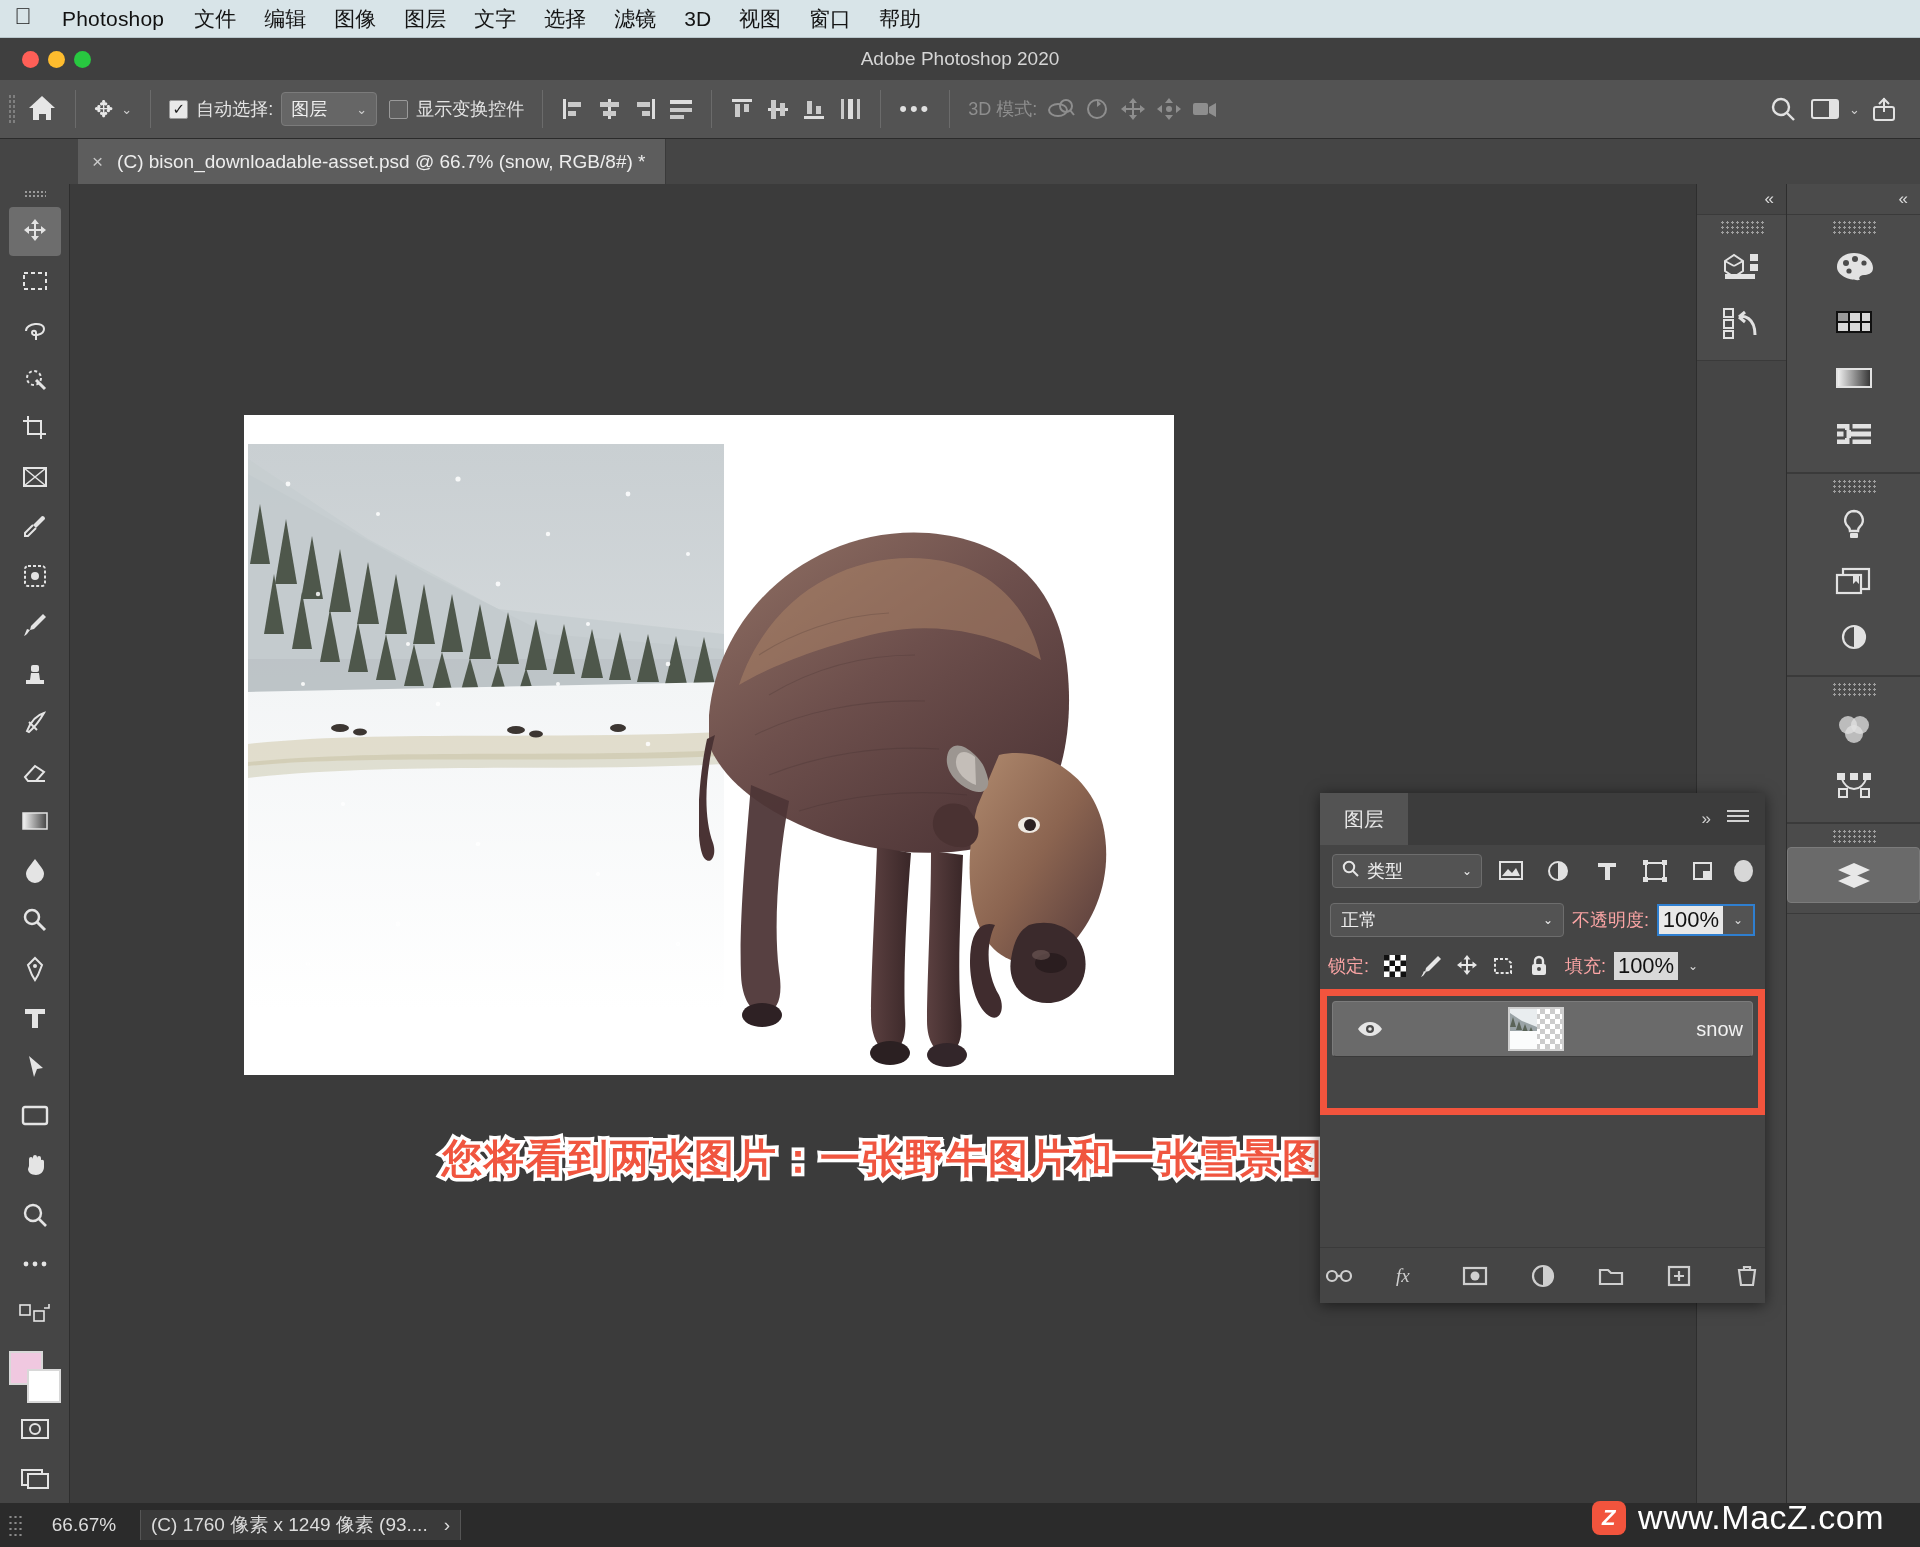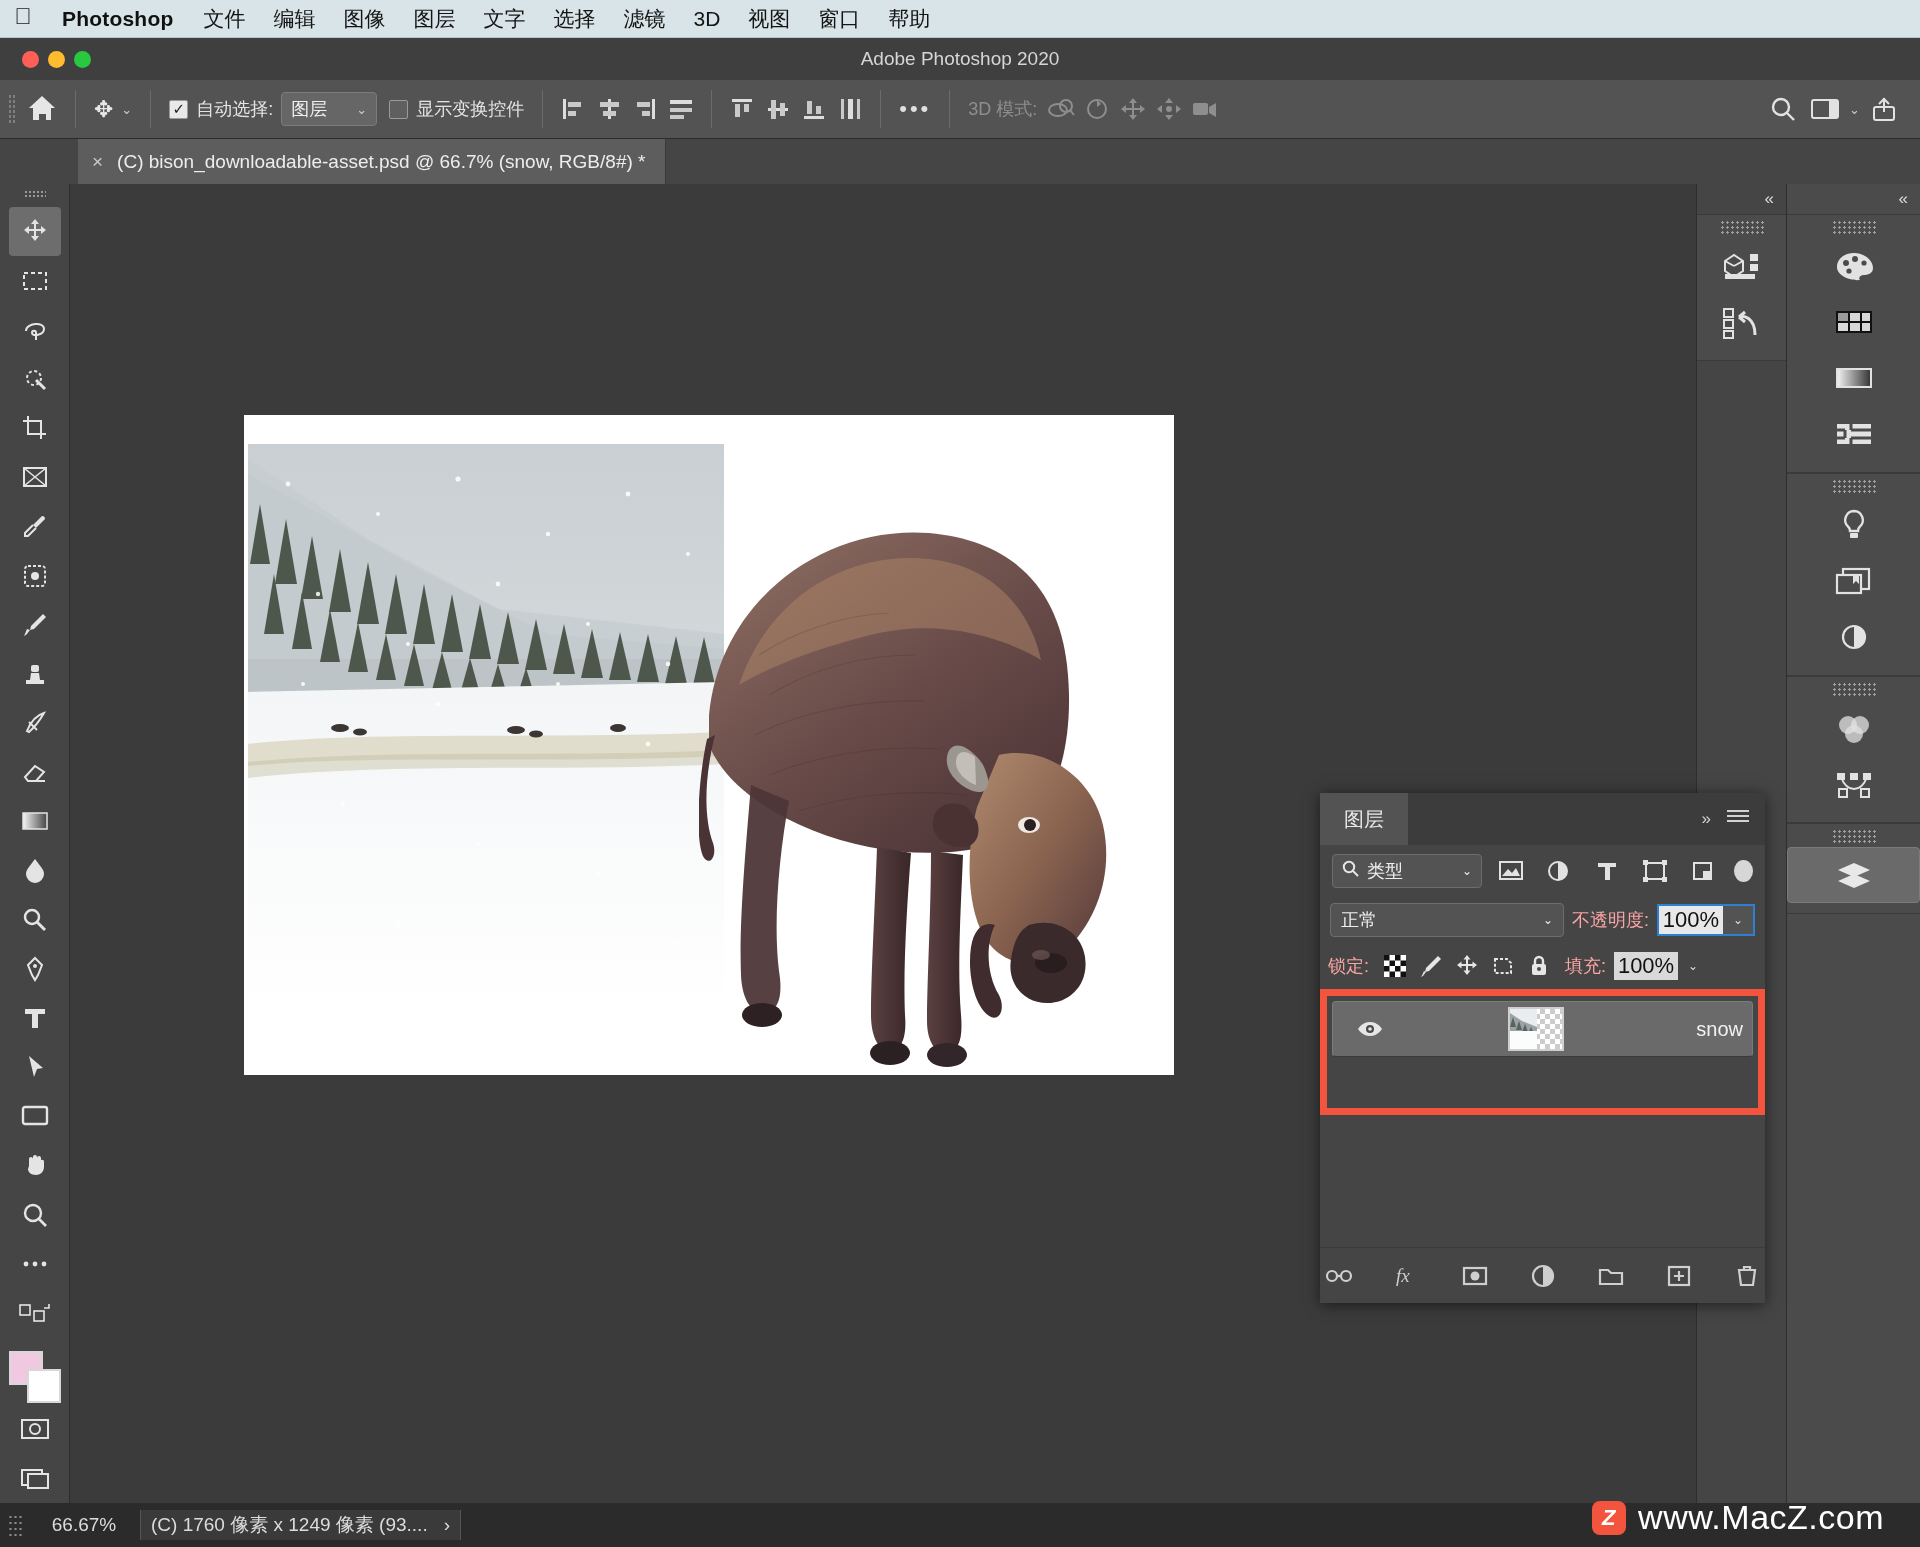--- a/index.html
+++ b/index.html
@@ -10,21 +10,21 @@
     -webkit-font-smoothing:antialiased;
   }
 
   
   #macbar{
     position:absolute; left:0; top:0; width:1920px; height:38px;
     background:#d8e4e8; display:flex; align-items:center; gap:0px;
     border-bottom:1px solid #b9c7cc;
   }
   #macbar .apple{ width:46px; text-align:center; font-size:23px; color:#1a1a1a; line-height:1; padding-bottom:4px;}
-  #macbar .appname{ font-weight:bold; font-size:21px; color:#111; padding:0 16px; letter-spacing:.2px;}
+  #macbar .appname{ font-weight:normal; font-size:21px; color:#111; padding:0 16px; letter-spacing:.2px;}
   #macbar .mi{ font-size:21px; color:#141414; padding:0 14px; white-space:nowrap; }
 
   
   #win{
     position:absolute; left:0; top:38px; width:1920px; height:1509px;
     background:#535353;
   }
   
   #titlebar{
     position:absolute; left:0; top:0; width:1920px; height:42px;
@@ -708,20 +708,21 @@
             <path d="M60 200 C90 180,140 160,190 158"></path>
               <path d="M70 240 C110 216,160 200,216 200"></path>
             <path d="M56 280 C100 258,160 244,226 246"></path>
               <path d="M70 320 C120 300,180 290,240 294"></path>
             <path d="M100 356 C150 340,210 334,268 340"></path>
           </g>
         </svg>
       </div>
     </div>
 
+    <div id="caption">您将看到两张图片：一张野牛图片和一张雪景图</div>
   </div>
 
   <div id="dockA">
     <div class="dockhdr">«</div>
     <div class="dgroup">
       <div class="dgrip"></div>
       <div class="dicon">
           <svg width="46" height="34">
             <path d="M6 12 l9 -6 l9 6 v10 l-9 6 l-9 -6z" fill="none" stroke="#e2e2e2" stroke-width="2"></path>
             <line x1="6" y1="12" x2="15" y2="17" stroke="#e2e2e2" stroke-width="2"></line>

